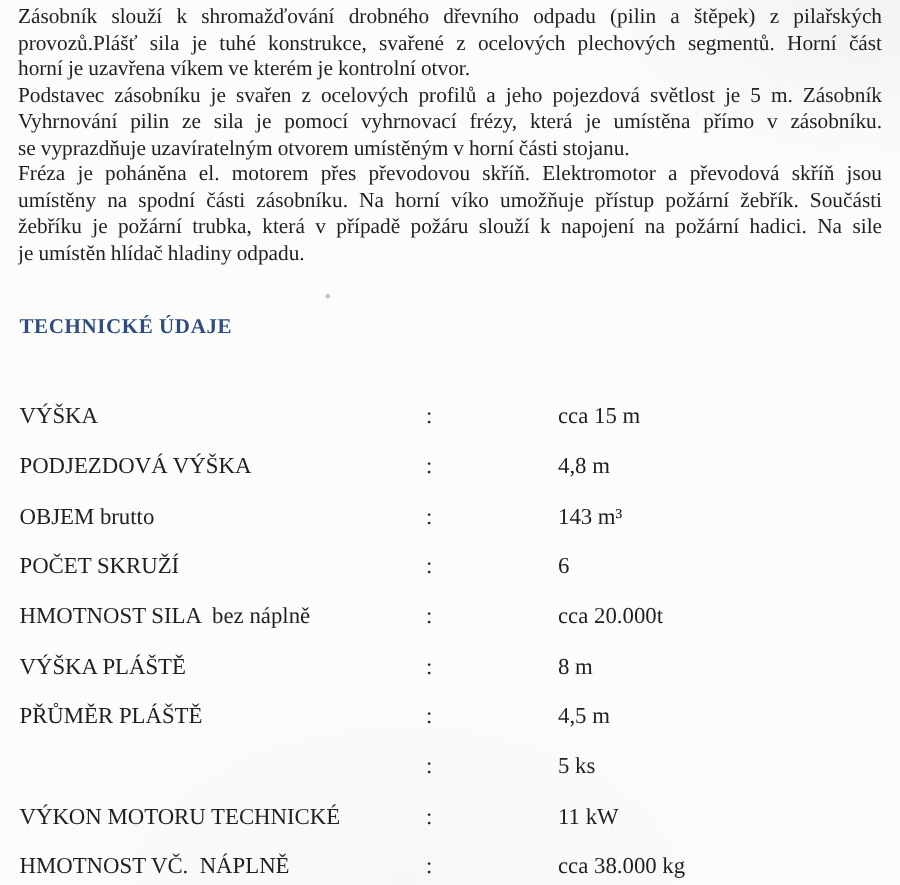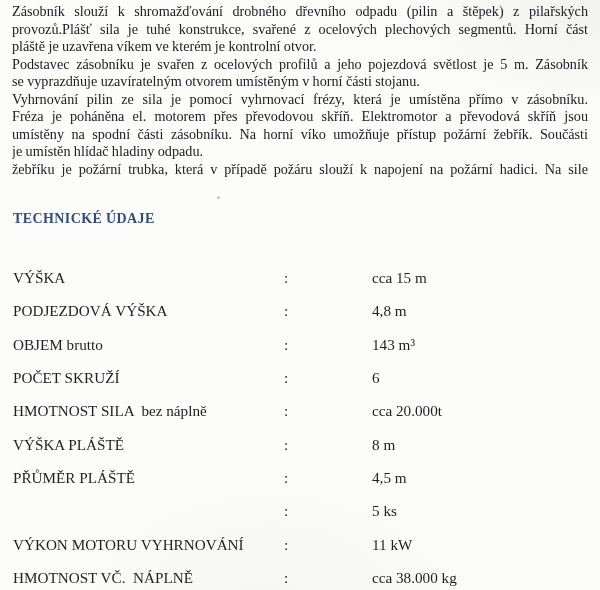--- a/index.html
+++ b/index.html
@@ -93,28 +93,28 @@
   }
 </style>
 </head>
 <body>
 
 <div class="page">
 
   <div class="intro">
     <div class="doc-line">Zásobník slouží k shromažďování drobného dřevního odpadu (pilin a štěpek) z pilařských</div>
     <div class="doc-line">provozů.Plášť sila je tuhé konstrukce, svařené z ocelových plechových segmentů. Horní část</div>
-    <div class="doc-line para-end">pláště je uzavřena víkem ve kterém je kontrolní otvor.</div>
+    <div class="doc-line para-end">horní je uzavřena víkem ve kterém je kontrolní otvor.</div>
     <div class="doc-line">Podstavec zásobníku je svařen z ocelových profilů a jeho pojezdová světlost je 5 m. Zásobník</div>
+    <div class="doc-line">Vyhrnování pilin ze sila je pomocí vyhrnovací frézy, která je umístěna přímo v zásobníku.</div>
     <div class="doc-line para-end">se vyprazdňuje uzavíratelným otvorem umístěným v horní části stojanu.</div>
-    <div class="doc-line">Vyhrnování pilin ze sila je pomocí vyhrnovací frézy, která je umístěna přímo v zásobníku.</div>
     <div class="doc-line">Fréza je poháněna el. motorem přes převodovou skříň. Elektromotor a převodová skříň jsou</div>
     <div class="doc-line">umístěny na spodní části zásobníku. Na horní víko umožňuje přístup požární žebřík. Součásti</div>
+    <div class="doc-line">žebříku je požární trubka, která v případě požáru slouží k napojení na požární hadici. Na sile</div>
     <div class="doc-line para-end">je umístěn hlídač hladiny odpadu.</div>
-    <div class="doc-line">žebříku je požární trubka, která v případě požáru slouží k napojení na požární hadici. Na sile</div>
   </div>
 
   <div class="speck"></div>
 
   <div class="section-heading">TECHNICKÉ ÚDAJE</div>
 
   <div class="specs">
 
     <div class="spec-row">
       <span class="spec-label">VÝŠKA</span>
@@ -157,21 +157,21 @@
       <span class="spec-sep">:</span>
       <span class="spec-value">4,5 m</span>
     </div>
 
     <div class="spec-row">
       <span class="spec-sep">:</span>
       <span class="spec-value">5 ks</span>
     </div>
 
     <div class="spec-row">
-      <span class="spec-label">VÝKON MOTORU VYHRNOVÁNÍ</span>
+      <span class="spec-label">VÝKON MOTORU TECHNICKÉ</span>
       <span class="spec-sep">:</span>
       <span class="spec-value">11 kW</span>
     </div>
 
     <div class="spec-row">
       <span class="spec-label">HMOTNOST VČ.  NÁPLNĚ</span>
       <span class="spec-sep">:</span>
       <span class="spec-value">cca 38.000 kg</span>
     </div>
 

